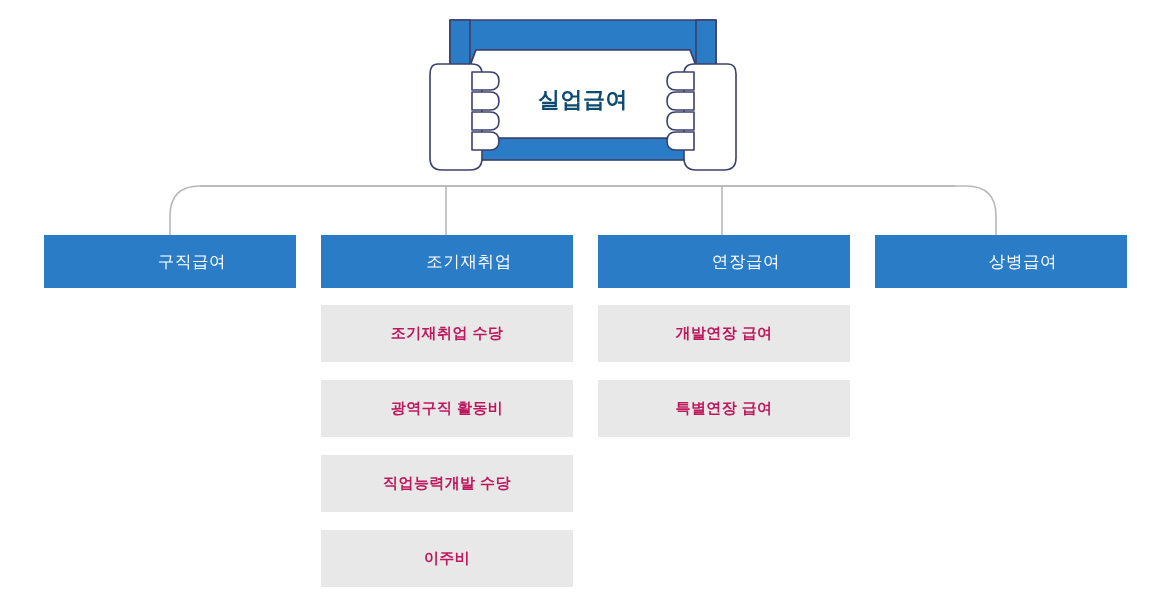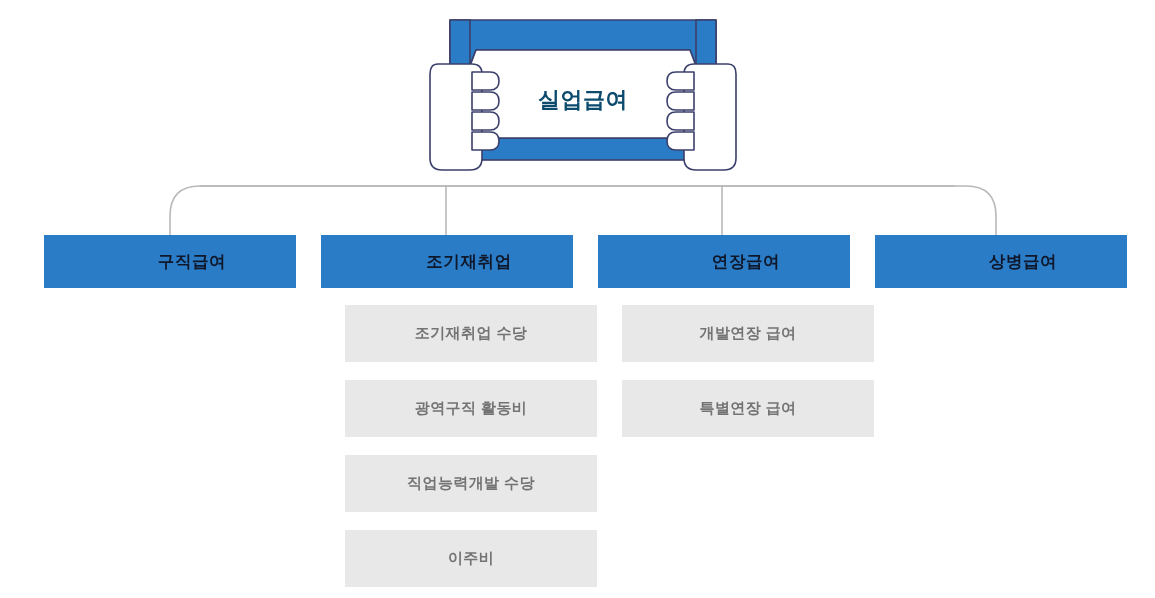--- a/index.html
+++ b/index.html
@@ -68,48 +68,47 @@
   }
   .col-0 { left: 44px; }
   .col-1 { left: 321px; }
   .col-2 { left: 598px; }
   .col-3 { left: 875px; }
 
   .col-header {
     width: 252px;
     height: 53px;
     background: #2b7cc6;
-    color: #0f172a;
+    color: #ffffff;
     font-size: 16.5px;
-    font-weight: bold;
+    font-weight: normal;
     display: flex;
     align-items: center;
     justify-content: center;
     letter-spacing: 0.6px;
     box-sizing: border-box;
     padding-left: 44px;
   }
 
   .children {
     margin-top: 17px;
   }
   .child-box {
     width: 252px;
     height: 57px;
     background: #e8e8e8;
-    color: #737373;
+    color: #be185d;
     font-size: 15px;
     font-weight: bold;
     display: flex;
     align-items: center;
     justify-content: center;
     margin-bottom: 18px;
     letter-spacing: 0.4px;
     box-sizing: border-box;
-    margin-left: 24px;
   }
 </style>
 </head>
 <body>
 
 <div id="canvas">
 
   <svg id="connectors" viewBox="0 0 1155 598" width="1155" height="598" xmlns="http://www.w3.org/2000/svg">
     <g fill="none" stroke="#b8b8b8" stroke-width="1.6" stroke-linecap="butt">
 

